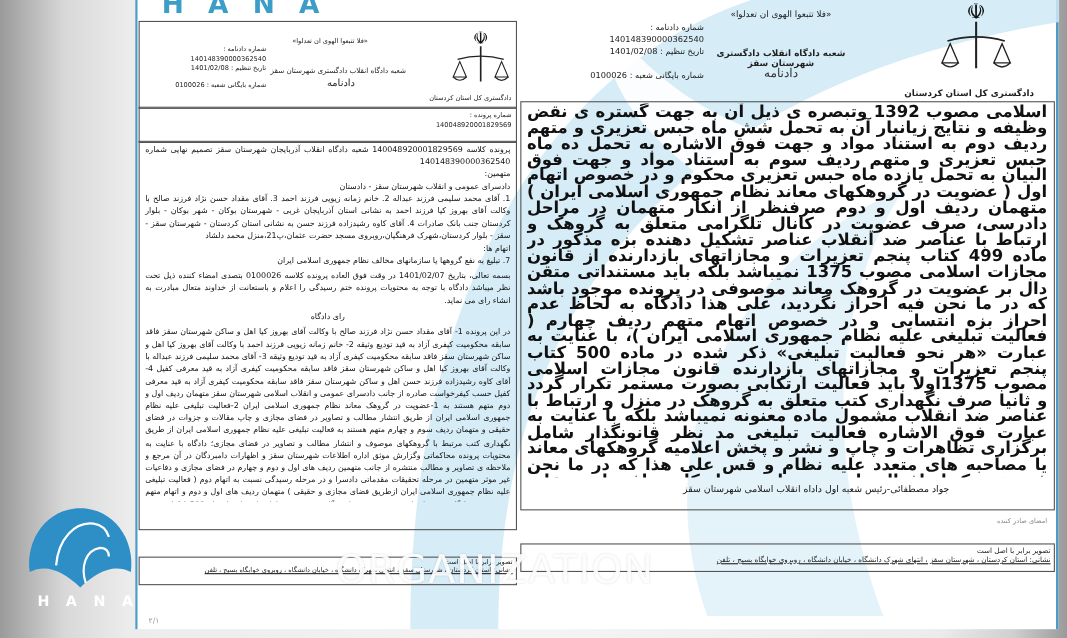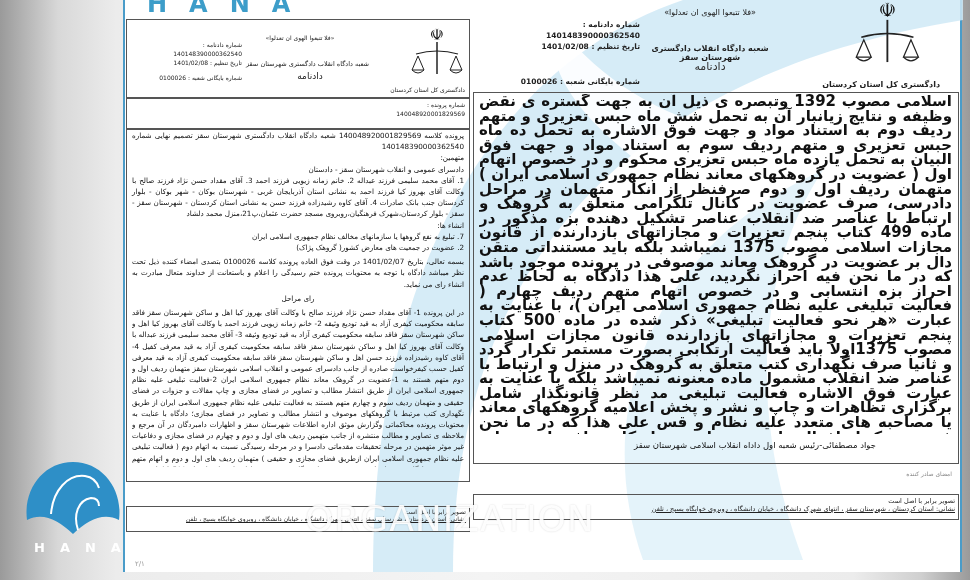--- a/index.html
+++ b/index.html
@@ -63,29 +63,28 @@
 </div>
 
 <div class="box" style="left:126px;top:97px;width:342px;height:31px;"></div>
 <div class="hdr-small rtl" style="position:absolute;left:330px;top:100px;width:135px;">
   <div>شماره پرونده :</div>
   <div>140048920001829569</div>
 </div>
 
 <div class="box" style="left:126px;top:128px;width:342px;height:352px;"></div>
 <div class="rtl body-text" style="position:absolute;left:132px;top:130px;width:332px;">
-  <div>پرونده کلاسه 140048920001829569 شعبه دادگاه انقلاب دادگستری شهرستان سقز تصمیم نهایی شماره 140148390000362540</div>
+  <div>پرونده کلاسه 140048920001829569 شعبه دادگاه انقلاب آذربایجان شهرستان سقز تصمیم نهایی شماره 140148390000362540</div>
   <div>متهمین:</div>
   <div>دادسرای عمومی و انقلاب شهرستان سقز - دادستان</div>
   <div>1. آقای محمد سلیمی فرزند عبداله 2. خانم زمانه زیویی فرزند احمد 3. آقای مقداد حسن نژاد فرزند صالح با وکالت آقای بهروز کیا فرزند احمد به نشانی استان آذربایجان غربی - شهرستان بوکان - شهر بوکان - بلوار کردستان جنب بانک صادرات 4. آقای کاوه رشیدزاده فرزند حسن به نشانی استان کردستان - شهرستان سقز - سقز - بلوار کردستان،شهرک فرهنگیان،روبروی مسجد حضرت عثمان،پ21،منزل محمد دلشاد</div>
-  <div>انشاء ها:</div>
+  <div>اتهام ها:</div>
   <div>7. تبلیغ به نفع گروهها یا سازمانهای مخالف نظام جمهوری اسلامی ایران</div>
-  <div>2. عضویت در جمعیت های معارض کشور( گروهک پژاک)</div>
   <div style="margin-top:3px;">بسمه تعالی، بتاریخ 1401/02/07 در وقت فوق العاده پرونده کلاسه 0100026 بتصدی امضاء کننده ذیل تحت نظر میباشد دادگاه با توجه به محتویات پرونده ختم رسیدگی را اعلام و باستعانت از خداوند متعال مبادرت به انشاء رای می نماید.</div>
-  <div style="text-align:center;margin:3px 0;">رای مراحل</div>
+  <div style="text-align:center;margin:3px 0;">رای دادگاه</div>
   <div style="max-height:160px;overflow:hidden;">در این پرونده 1- آقای مقداد حسن نژاد فرزند صالح با وکالت آقای بهروز کیا اهل و ساکن شهرستان سقز فاقد سابقه محکومیت کیفری آزاد به قید تودیع وثیقه 2- خانم زمانه زیویی فرزند احمد با وکالت آقای بهروز کیا اهل و ساکن شهرستان سقز فاقد سابقه محکومیت کیفری آزاد به قید تودیع وثیقه 3- آقای محمد سلیمی فرزند عبداله با وکالت آقای بهروز کیا اهل و ساکن شهرستان سقز فاقد سابقه محکومیت کیفری آزاد به قید معرفی کفیل 4- آقای کاوه رشیدزاده فرزند حسن اهل و ساکن شهرستان سقز فاقد سابقه محکومیت کیفری آزاد به قید معرفی کفیل حسب کیفرخواست صادره از جانب دادسرای عمومی و انقلاب اسلامی شهرستان سقز متهمان ردیف اول و دوم متهم هستند به 1-عضویت در گروهک معاند نظام جمهوری اسلامی ایران 2-فعالیت تبلیغی علیه نظام جمهوری اسلامی ایران از طریق انتشار مطالب و تصاویر در فضای مجازی و چاپ مقالات و جزوات در فضای حقیقی و متهمان ردیف سوم و چهارم متهم هستند به فعالیت تبلیغی علیه نظام جمهوری اسلامی ایران از طریق نگهداری کتب مرتبط با گروهکهای موصوف و انتشار مطالب و تصاویر در فضای مجازی؛ دادگاه با عنایت به محتویات پرونده محاکماتی وگزارش موثق اداره اطلاعات شهرستان سقز و اظهارات دامبردگان در آن مرجع و ملاحظه ی تصاویر و مطالب منتشره از جانب متهمین ردیف های اول و دوم و چهارم در فضای مجازی و دفاعیات غیر موثر متهمین در مرحله تحقیقات مقدماتی دادسرا و در مرحله رسیدگی نسبت به اتهام دوم ( فعالیت تبلیغی علیه نظام جمهوری اسلامی ایران ازطریق فضای مجازی و حقیقی ) متهمان ردیف های اول و دوم و اتهام متهم ردیف سوم دادگاه ضمن احراز بزه معنونه به دامبردگان متهم ردیف اول را به استناد ماده500 ازکتاب پنجم تعزیرات و مجازاتهای بازدارنده</div>
 </div>
 
 <div class="box" style="left:126px;top:506px;width:342px;height:24px;"></div>
 <div class="foot rtl" style="left:128px;top:508px;width:338px;">
   <div>تصویر برابر با اصل است</div>
   <div style="text-decoration:underline;">نشانی: استان کردستان ، شهرستان سقز ، انتهای شهرک دانشگاه ، خیابان دانشگاه ، روبروی خوابگاه بسیج ، تلفن</div>
 </div>
 <div class="pnum">۲/۱</div>
 
@@ -97,29 +96,29 @@
     <path d="M2 46 L8 32 L14 46 Z" fill="none" stroke="#222"></path>
     <path d="M40 46 L46 32 L52 46 Z" fill="none" stroke="#222"></path>
     <path d="M2 46 Q8 52 14 46" fill="none" stroke="#222"></path>
     <path d="M40 46 Q46 52 52 46" fill="none" stroke="#222"></path>
   </svg>
 </div>
 <div class="emblem-cap rtl" style="position:absolute;left:835px;top:80px;width:105px;font-size:8px;font-weight:bold;">دادگستری کل استان کردستان</div>
 <div class="hdr-mid" style="position:absolute;left:650px;top:8px;width:120px;text-align:center;direction:rtl;font-size:8px;">«فلا تتبعوا الهوی ان تعدلوا»</div>
 <div class="hdr-mid" style="position:absolute;left:640px;top:44px;width:140px;text-align:center;direction:rtl;font-size:8px;font-weight:bold;">شعبه دادگاه انقلاب دادگستری شهرستان سقز</div>
 <div class="title" style="position:absolute;left:680px;top:60px;width:60px;font-size:11px;color:#333;">دادنامه</div>
-<div class="hdr-small rtl" style="position:absolute;left:510px;top:19px;width:130px;font-size:7.5px;line-height:11px;font-weight:bold;">
+<div class="hdr-small rtl" style="position:absolute;left:510px;top:19px;width:130px;font-size:7.5px;line-height:11px;font-weight:normal;">
   <div><span>شماره دادنامه :</span> <span>140148390000362540</span></div>
   <div><span>تاریخ تنظیم :</span> <span>1401/02/08</span></div>
-  <div style="margin-top:24px;"><span>شماره بایگانی شعبه :</span> <span>0100026</span></div>
+  <div style="margin-top:11px;"><span>شماره بایگانی شعبه :</span> <span>0100026</span></div>
 </div>
 
 <div class="box" style="left:473px;top:92px;width:484px;height:370px;"></div>
 <div class="rtl body-text-r" style="position:absolute;left:479px;top:94px;width:473px;height:340px;overflow:hidden;">اسلامی مصوب 1392 وتبصره ی ذیل آن به جهت گستره ی نقض وظیفه و نتایج زیانبار آن به تحمل شش ماه حبس تعزیری و متهم ردیف دوم به استناد مواد و جهت فوق الاشاره به تحمل ده ماه حبس تعزیری و متهم ردیف سوم به استناد مواد و جهت فوق البیان به تحمل یازده ماه حبس تعزیری محکوم و در خصوص اتهام اول ( عضویت در گروهکهای معاند نظام جمهوری اسلامی ایران ) متهمان ردیف اول و دوم صرفنظر از انکار متهمان در مراحل دادرسی، صرف عضویت در کانال تلگرامی متعلق به گروهک و ارتباط با عناصر ضد انقلاب عناصر تشکیل دهنده بزه مذکور در ماده 499 کتاب پنجم تعزیرات و مجازاتهای بازدارنده از قانون مجازات اسلامی مصوب 1375 نمیباشد بلکه باید مستنداتی متقن دال بر عضویت در گروهک معاند موصوفی در پرونده موجود باشد که در ما نحن فیه احراز نگردید، علی هذا دادگاه به لحاظ عدم احراز بزه انتسابی و در خصوص اتهام متهم ردیف چهارم ( فعالیت تبلیغی علیه نظام جمهوری اسلامی ایران )، با عنایت به عبارت «هر نحو فعالیت تبلیغی» ذکر شده در ماده 500 کتاب پنجم تعزیرات و مجازاتهای بازدارنده قانون مجازات اسلامی مصوب 1375اولا باید فعالیت ارتکابی بصورت مستمر تکرار گردد و ثانیا صرف نگهداری کتب متعلق به گروهک در منزل و ارتباط با عناصر ضد انقلاب مشمول ماده معنونه نمیباشد بلکه با عنایت به عبارت فوق الاشاره فعالیت تبلیغی مد نظر قانونگذار شامل برگزاری تظاهرات و چاپ و نشر و پخش اعلامیه گروهکهای معاند یا مصاحبه های متعدد علیه نظام و قس علی هذا که در ما نحن فیه هیچ یک از افعال مادی توسط متهم ارتکاب نیافته است علی هذا دادگاه به لحاظ عدم احراز بزه انتسابی به استناد اصل 37 قانون اساسی جمهوری اسلامی ایران و ماده 4 قانون آیین دادرسی کیفری رای بر برائت نامبردگان را در این خصوص صادر و اعلام می نماید. در خصوص متهم ردیف اول با عنایت به گزارش اداره اطلاعات شهرستان سقز و با عنایت به وجود جهات تخفیف مندرج در ماده 38 قانون مجازات اسلامی مصوب 1392 از جمله جوانی نامبرده به استناد ماده اخیرالاشاره و ماده 6 قانون کاهش مجازات حبس تعزیری مصوب 1399 ناظر بر ماده 37 قانون مجازات اسلامی مصوب 1392 مجازات حبس فوق را با لحاظ تصویب نامه در خصوص تعدیل میزان مبالغ مجازات نقدی جرائم و تخلفات مصوب 1399 به پرداخت شصت میلیون ریال جزای نقدی درجه شش تخفیف مینماید. رای صادره حضوری بوده و ظرف مهلت بیست روز ازتاریخ ابلاغ قابل تجدیدنظرخواهی در محاکم محترم تجدیدنظر استان کردستان میباشد.</div>
-<div class="rtl" style="position:absolute;left:556px;top:440px;width:320px;font-size:8.5px;color:#111;">جواد مصطفائی-رئیس شعبه اول داداه انقلاب اسلامی شهرستان سقز</div>
+<div class="rtl" style="position:absolute;left:582px;top:440px;width:320px;text-align:center;font-size:8.5px;color:#111;">جواد مصطفائی-رئیس شعبه اول داداه انقلاب اسلامی شهرستان سقز</div>
 <div class="rtl" style="position:absolute;left:840px;top:470px;width:112px;font-size:6px;color:#888;">امضای صادر کننده</div>
 
 <div class="box" style="left:473px;top:494px;width:484px;height:24px;"></div>
 <div class="foot rtl" style="left:475px;top:497px;width:480px;font-size:6.5px;">
   <div>تصویر برابر با اصل است</div>
   <div style="text-decoration:underline;">نشانی: استان کردستان ، شهرستان سقز ، انتهای شهرک دانشگاه ، خیابان دانشگاه ، روبروی خوابگاه بسیج ، تلفن</div>
 </div>
 
 <svg class="logo" width="100" height="80" viewBox="0 0 100 80">
   <path d="M50 2 C 20 2, 0 30, 4 60 C 20 52, 35 60, 50 74 C 65 60, 80 52, 96 60 C 100 30, 80 2, 50 2 Z" fill="#2e8fc7"></path>

